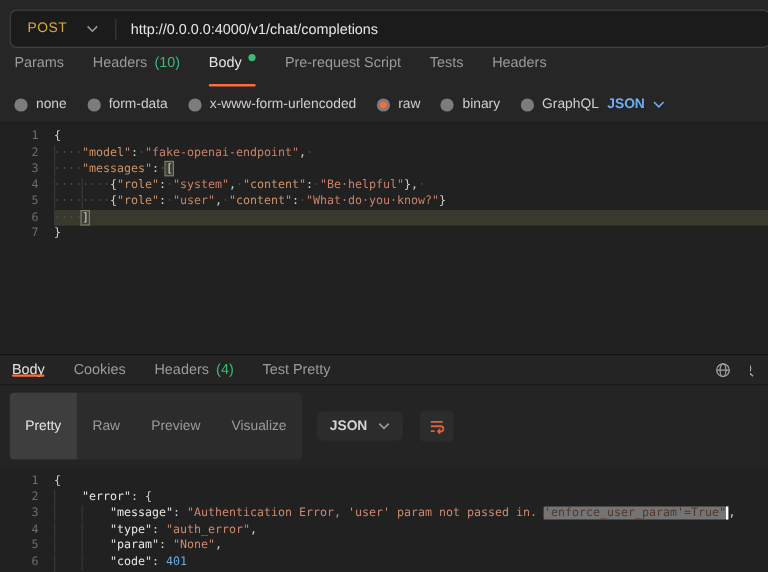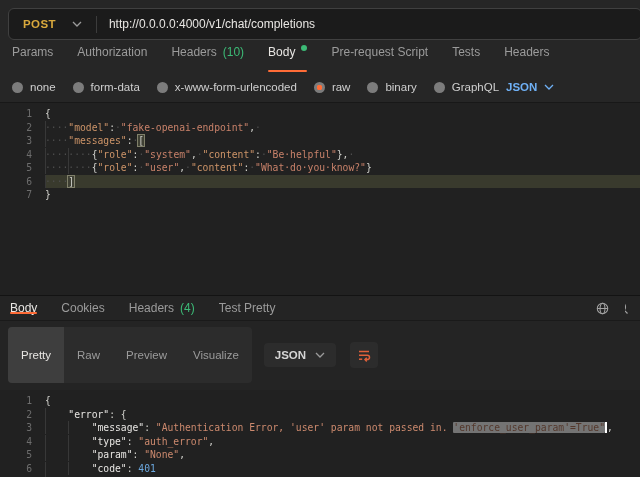--- a/index.html
+++ b/index.html
@@ -12,21 +12,21 @@
   .app{display:flex;flex-direction:column;height:100%}
 
   
   .req-header{background:#262626}
   .url-row{
     display:flex;align-items:center;height:30px;
     margin:8px -2px 5px 8px;
     border:1px solid #404040;border-radius:6px;background:#1b1b1b;overflow:hidden;
   }
   .method{display:flex;align-items:center;gap:16px;padding:0 14px;cursor:pointer}
-  .method-label{color:#d9a93d;font-weight:700;font-size:11.5px;letter-spacing:.4px}
+  .method-label{color:#d9a93d;font-weight:400;font-size:11.5px;letter-spacing:.4px}
   .vdiv{width:1px;height:17px;background:#3c3c3c}
   .url-text{padding:0 12px;font-size:12px;color:#e8e6e3;white-space:nowrap}
 
   .tabs-row{display:flex;align-items:stretch;gap:24px;padding:0 12px;height:28px}
   .tab{display:flex;gap:6px;font-size:12px;color:#9b9b9b;position:relative;cursor:pointer;white-space:nowrap}
   .tab.active{color:#e8e6e3}
   .tab.active::after{content:"";position:absolute;left:0;right:0;bottom:1px;height:2px;background:#ff6c37;border-radius:1px}
   .tab .count{color:#3cba76}
   .tab .dot{width:6px;height:6px;border-radius:50%;background:#3cba76}
 
@@ -90,23 +90,20 @@
       </div>
       <div class="vdiv"></div>
       <div class="url-text">http://0.0.0.0:4000/v1/chat/completions</div>
     </div>
 
     <div class="tabs-row" id="req-tabs">
         <div class="tab">
           <span>Params</span>
         </div>
         <div class="tab">
-          <span>Authorization</span>
-        </div>
-        <div class="tab">
           <span>Headers</span>
           <span class="count">(10)</span>
         </div>
         <div class="tab active">
           <span>Body</span>
           <span class="dot"></span>
         </div>
         <div class="tab">
           <span>Pre-request Script</span>
         </div>

